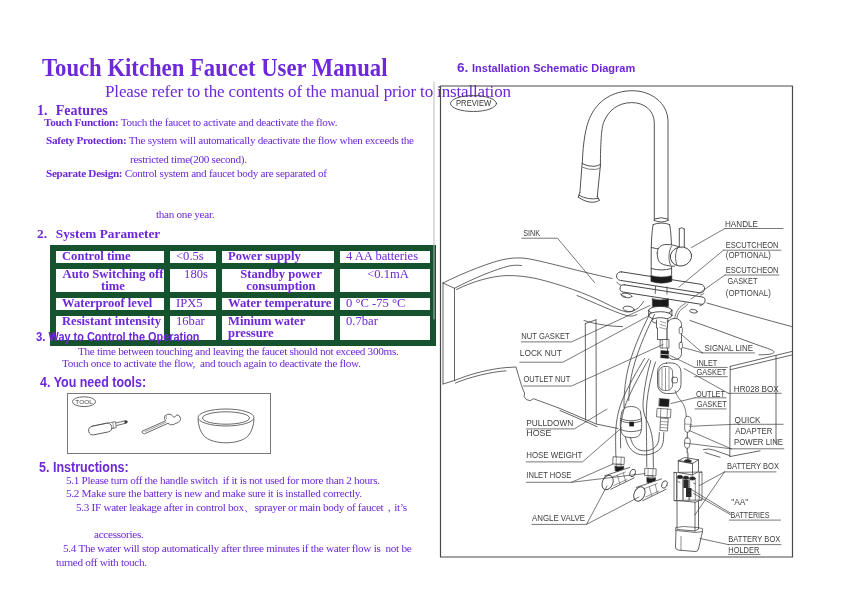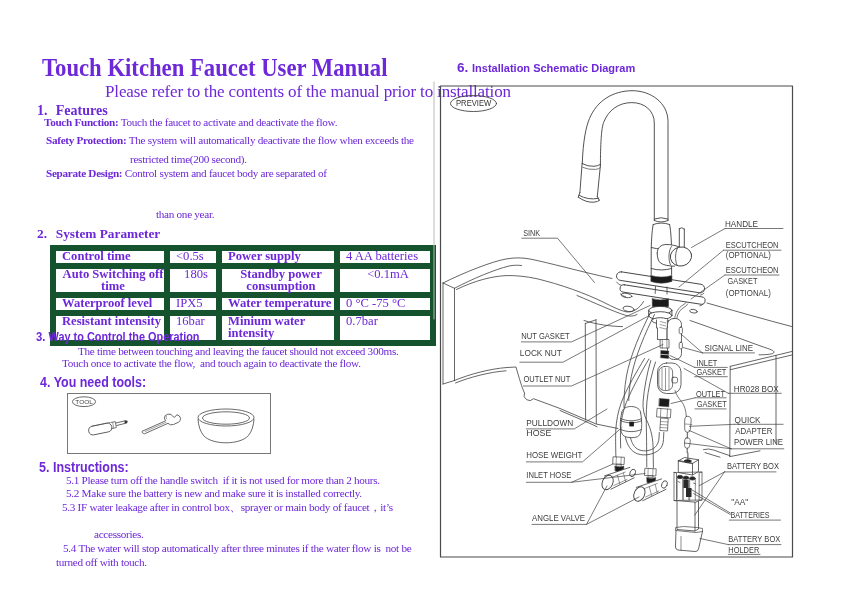--- a/index.html
+++ b/index.html
@@ -45,38 +45,38 @@
     </tr>
     <tr style="height:12.3px;">
       <td><b>Waterproof level</b></td>
       <td>IPX5</td>
       <td><b>Water temperature</b></td>
       <td>0 °C -75 °C</td>
     </tr>
     <tr style="height:26.8px;">
       <td><b>Resistant intensity</b></td>
       <td>16bar</td>
-      <td><b>Minium water</b><br><b>intensity</b></td>
+      <td><b>Minium water</b><br><b>pressure</b></td>
       <td>0.7bar</td>
     </tr>
   </tbody>
     </table>
 
   <div class="t sans" style="left:36px;top:314px;font-size:13.5px;transform:scaleX(0.838);transform-origin:0 0;">3. <span style="font-size:13px;">Way to Control the Operation</span></div>
   <div class="t ser" style="left:78px;top:329.5px;">The time between touching and leaving the faucet should not exceed 300ms.</div>
   <div class="t ser" style="left:62px;top:341.5px;">Touch once to activate the flow,&nbsp; and touch again to deactivate the flow.</div>
 
   <div class="t sans" style="left:40px;top:358.5px;font-size:14px;transform:scaleX(0.89);transform-origin:0 0;">4. You need tools:</div>
 
   <div style="position:absolute;left:67px;top:377px;width:202px;height:59px;border:1px solid #777;"></div>
 
   <div class="t sans" style="left:39px;top:443.5px;font-size:14px;transform:scaleX(0.894);transform-origin:0 0;">5. Instructions:</div>
   <div class="t ser" style="left:66px;top:458.5px;">5.1 Please turn off the handle switch&nbsp; if it is not used for more than 2 hours.</div>
   <div class="t ser" style="left:66px;top:472.2px;">5.2 Make sure the battery is new and make sure it is installed correctly.</div>
-  <div class="t ser" style="left:62px;top:485.9px;">5.3 IF water leakage after in control box、sprayer or main body of faucet，it’s</div>
+  <div class="t ser" style="left:76px;top:485.9px;">5.3 IF water leakage after in control box、sprayer or main body of faucet，it’s</div>
   <div class="t ser" style="left:94px;top:513.3px;">accessories.</div>
   <div class="t ser" style="left:63px;top:527px;">5.4 The water will stop automatically after three minutes if the water flow is&nbsp; not be</div>
   <div class="t ser" style="left:56px;top:540.7px;">turned off with touch.</div>
 
   <div class="t sans" style="left:457px;top:44.5px;font-size:13.5px;">6. <span style="font-size:11px;">Installation Schematic Diagram</span></div>
 
   <svg id="diag" width="842" height="595" viewBox="0 0 842 595" style="position:absolute;left:0;top:0;" fill="none" stroke-linecap="round" stroke-linejoin="round">
 
     <rect x="440.5" y="70" width="352" height="471" stroke="#4a4a4a" stroke-width="1.2"></rect>
     <line x1="434" y1="66" x2="434" y2="303" stroke="#bbb" stroke-width="1"></line>

